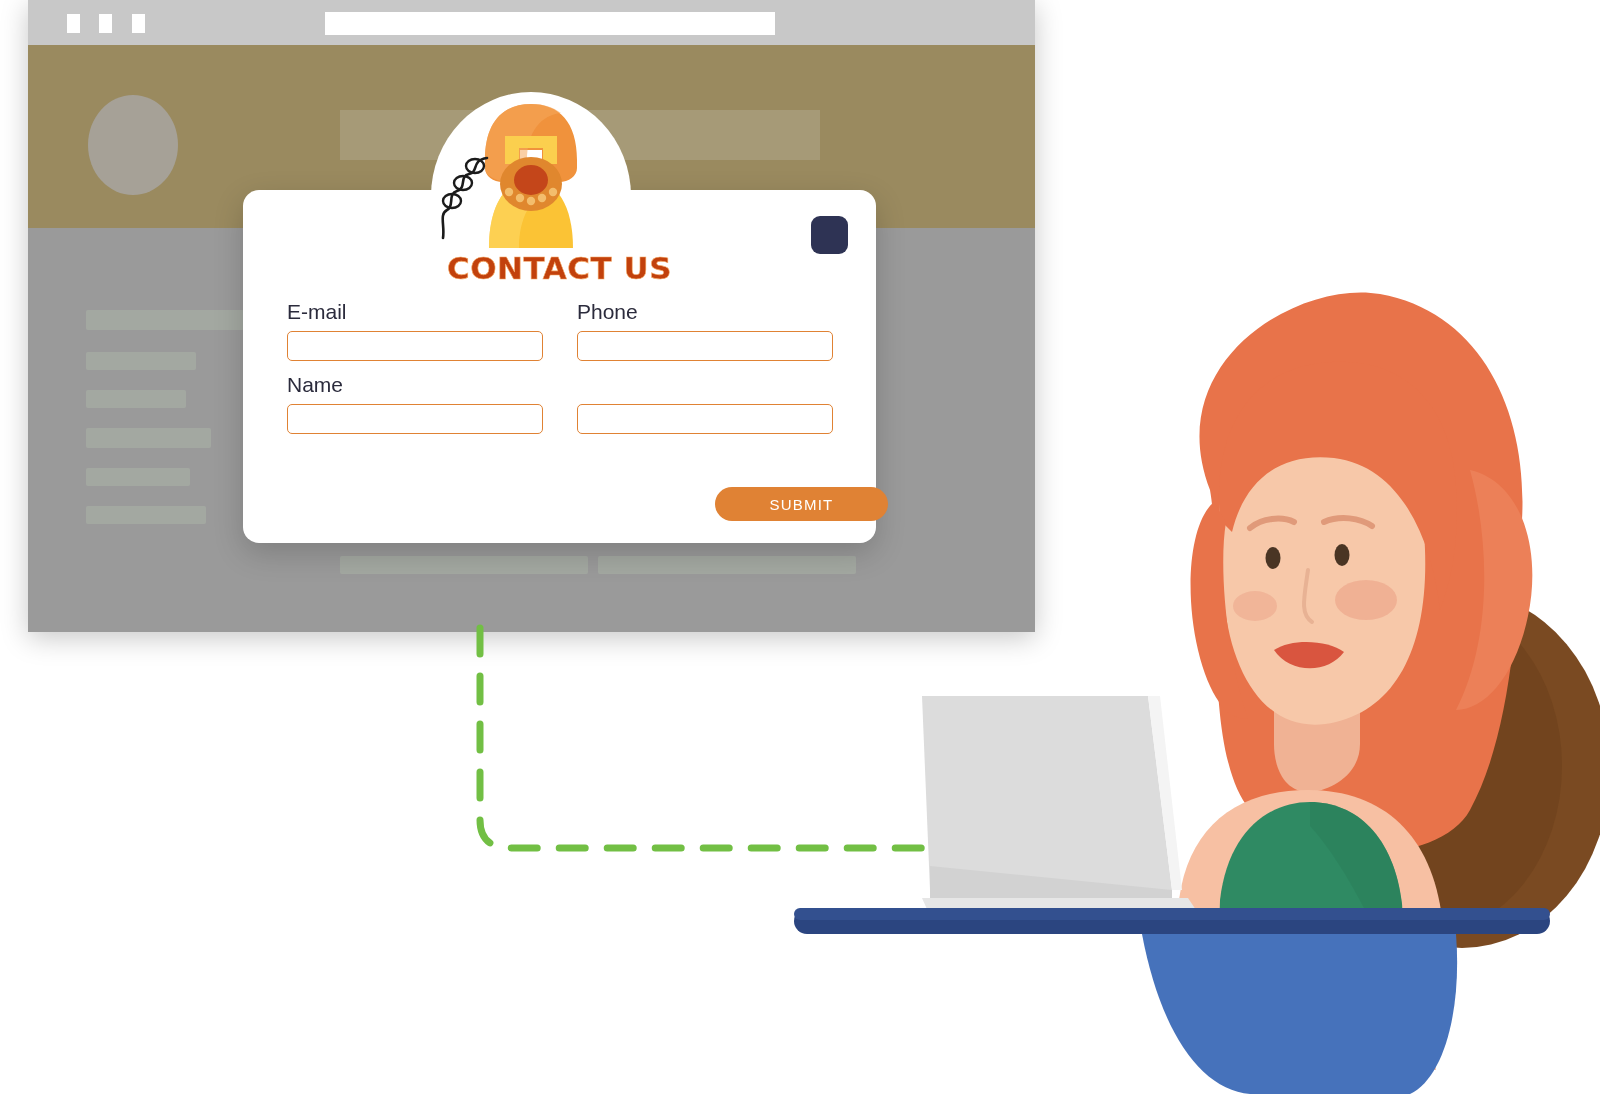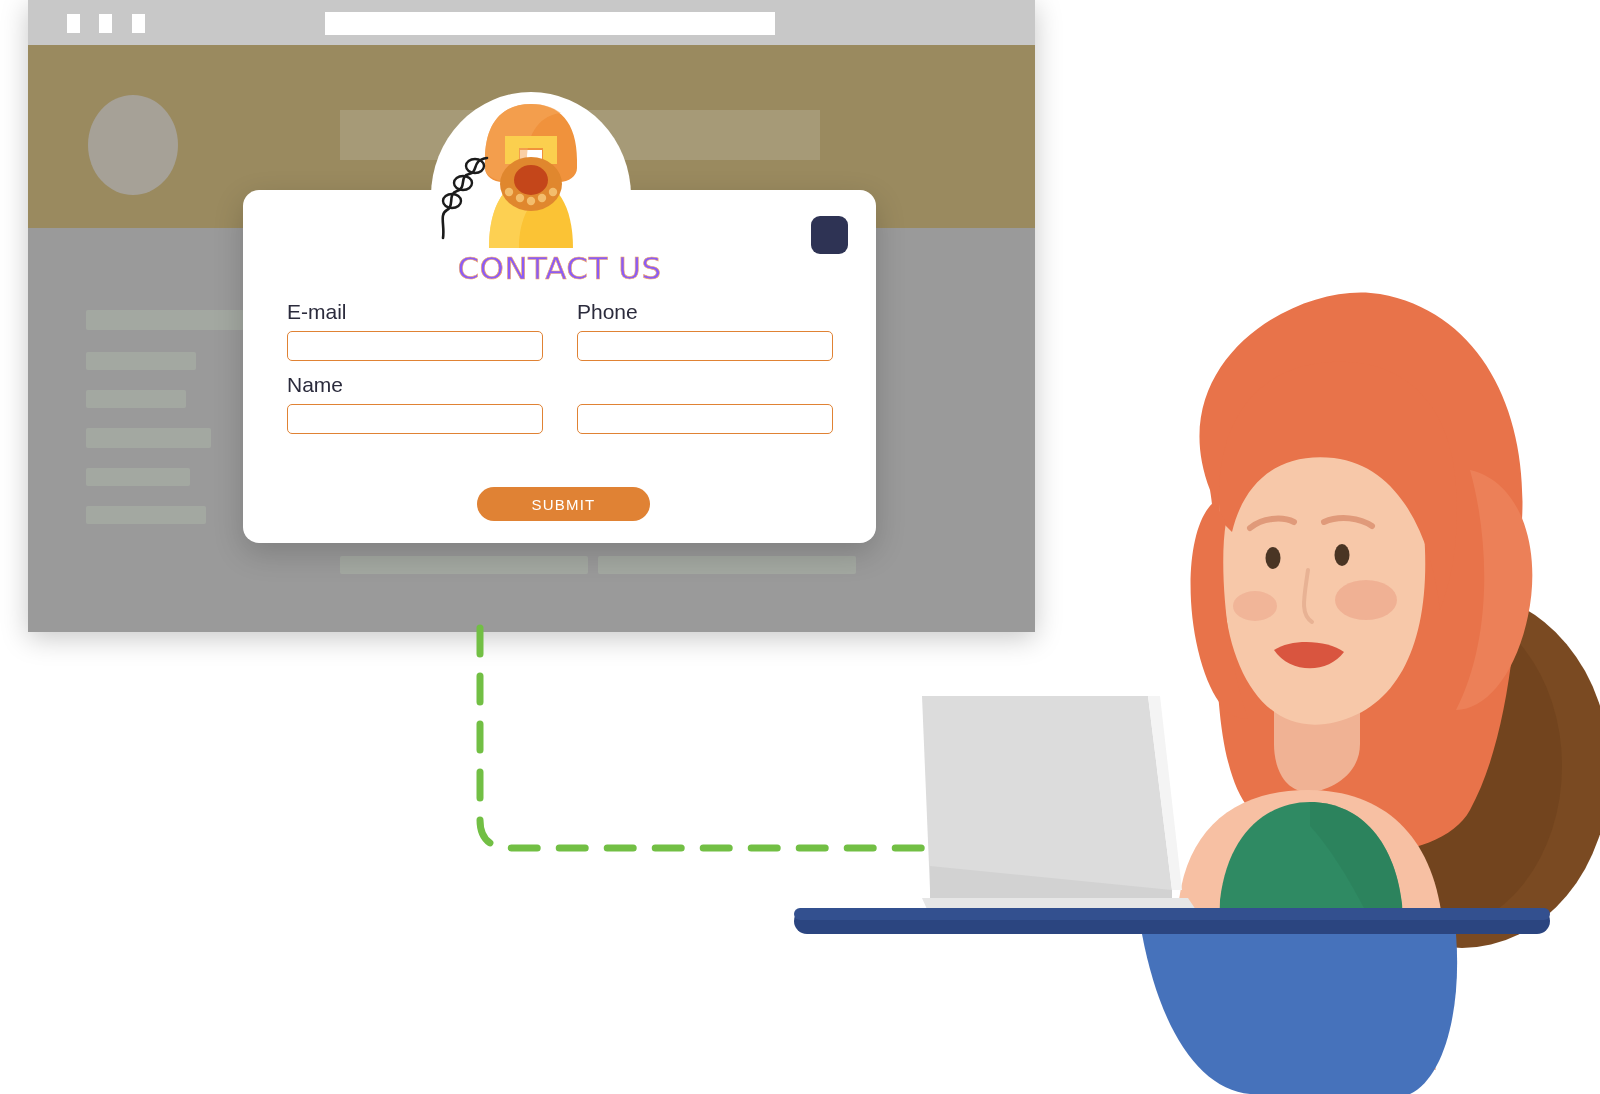--- a/index.html
+++ b/index.html
@@ -135,24 +135,24 @@
     border-radius: 9px;
     background: #2e3354;
   }
   .contact-title {
     position: absolute;
     left: 0;
     top: 60px;
     width: 100%;
     text-align: center;
     font-family: "DejaVu Sans", sans-serif;
-    font-weight: normal;
+    font-weight: bold;
     font-size: 31px;
     letter-spacing: 0.5px;
-    color: #8b5cf6;
+    color: #c2410c;
     -webkit-text-stroke: 0.6px #f3a766;
   }
   .field-grid {
     position: absolute;
     left: 44px;
     top: 110px;
     width: 545px;
   }
   .frow {
     display: flex;
@@ -176,25 +176,25 @@
     border-radius: 5px;
     background: #ffffff;
     outline: none;
     font-size: 14px;
     padding: 0 8px;
     color: #333;
     font-family: "Liberation Sans", sans-serif;
   }
   .submit-wrap {
     position: absolute;
-    left: 4px;
+    left: 12px;
     top: 297px;
     width: 100%;
     display: flex;
-    justify-content: center;
+    justify-content: flex-end;
   }
   .submit-btn {
     width: 173px;
     height: 34px;
     border: none;
     border-radius: 17px;
     background: #e08234;
     color: #ffffff;
     font-size: 15px;
     letter-spacing: 1.2px;

